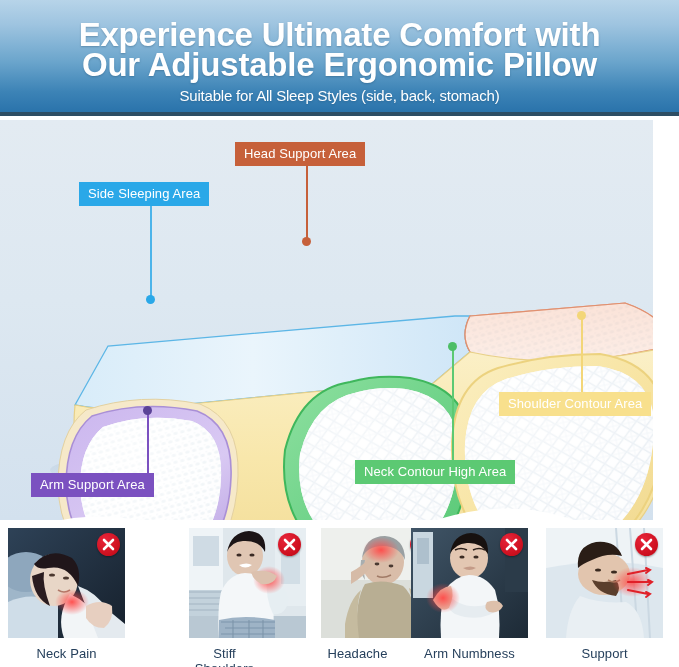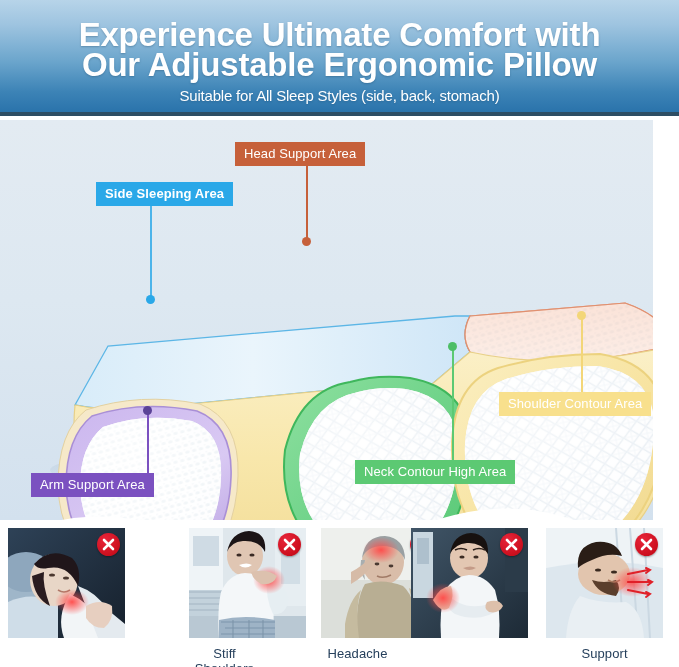--- a/index.html
+++ b/index.html
@@ -237,21 +237,21 @@
 
     <path d="M110 412 Q300 452 470 454 Q590 450 664 414" fill="none" stroke="#ffffff" stroke-width="1.6" opacity=".45"></path>
   </svg>
 
   <div class="leader" style="left:306px; top:45px; height:76px; background:#c6603a;"></div>
   <div class="dot" style="left:302px; top:117px; background:#c6603a;"></div>
   <div class="label" style="left:235px; top:22px; background:#c6603a;">Head Support Area</div>
 
   <div class="leader" style="left:150px; top:83px; height:96px; background:#4cb4ea;"></div>
   <div class="dot" style="left:146px; top:175px; background:#2aa8e8;"></div>
-  <div class="label" style="left:96px; top:62px; background:#2aa8e8;font-weight:bold;">Side Sleeping Area</div>
+  <div class="label" style="left:79px; top:62px; background:#2aa8e8;">Side Sleeping Area</div>
 
   <div class="leader" style="left:581px; top:196px; height:77px; background:#f3d678;"></div>
   <div class="dot" style="left:577px; top:191px; background:#f3d678;"></div>
   <div class="label" style="left:499px; top:272px; background:#f8e08d;">Shoulder Contour Area</div>
 
   <div class="leader" style="left:452px; top:227px; height:114px; background:#5cc973;"></div>
   <div class="dot" style="left:448px; top:222px; background:#4dbe66;"></div>
   <div class="label" style="left:355px; top:340px; background:#5cc973;">Neck Contour High Area</div>
 
   <div class="leader" style="left:147px; top:291px; height:78px; background:#7b51c0;"></div>
@@ -294,20 +294,21 @@
         <path d="M70 58 Q88 64 100 82 L117 96 L117 110 L90 110 Q80 84 70 58 Z" fill="#e4eaef"></path>
         <ellipse cx="64" cy="74" rx="17" ry="13" fill="url(#pain1)"></ellipse>
         <path d="M78 78 Q92 70 104 78 Q106 92 96 100 Q84 100 78 90 Z" fill="#e7cfc0"></path>
       </svg>
       <div class="badge">
         <svg width="23" height="23" viewBox="0 0 23 23">
           <path d="M7 7 L16 16 M16 7 L7 16" stroke="#ffffff" stroke-width="2.6" stroke-linecap="round"></path>
         </svg>
       </div>
     </div>
+    <div class="caption">Neck Pain</div>
   </div>
 
   <div class="card" style="left:143px;padding-left:46px;">
     <div class="photo">
       <svg width="117" height="110" viewBox="0 0 117 110">
         <defs>
           <radialGradient id="pain2" cx=".5" cy=".5" r=".5">
             <stop offset="0" stop-color="#ff4a48" stop-opacity=".95"></stop>
             <stop offset="1" stop-color="#ff4a48" stop-opacity="0"></stop>
           </radialGradient>
@@ -402,20 +403,21 @@
         <path d="M22 72 Q30 58 40 58 Q44 66 38 80 Q30 86 22 72 Z" fill="#e0c3ae"></path>
         <ellipse cx="32" cy="70" rx="17" ry="15" fill="url(#pain4)"></ellipse>
         <path d="M76 74 Q88 70 92 78 Q88 86 78 84 Q72 80 76 74 Z" fill="#ddc0ab"></path>
       </svg>
       <div class="badge">
         <svg width="23" height="23" viewBox="0 0 23 23">
           <path d="M7 7 L16 16 M16 7 L7 16" stroke="#ffffff" stroke-width="2.6" stroke-linecap="round"></path>
         </svg>
       </div>
     </div>
+    <div class="caption">Arm Numbness</div>
   </div>
 
   <div class="card" style="left:546px;">
     <div class="photo">
       <svg width="117" height="110" viewBox="0 0 117 110">
         <defs>
           <radialGradient id="pain5" cx=".5" cy=".5" r=".5">
             <stop offset="0" stop-color="#ff4a48" stop-opacity=".9"></stop>
             <stop offset="1" stop-color="#ff4a48" stop-opacity="0"></stop>
           </radialGradient>

